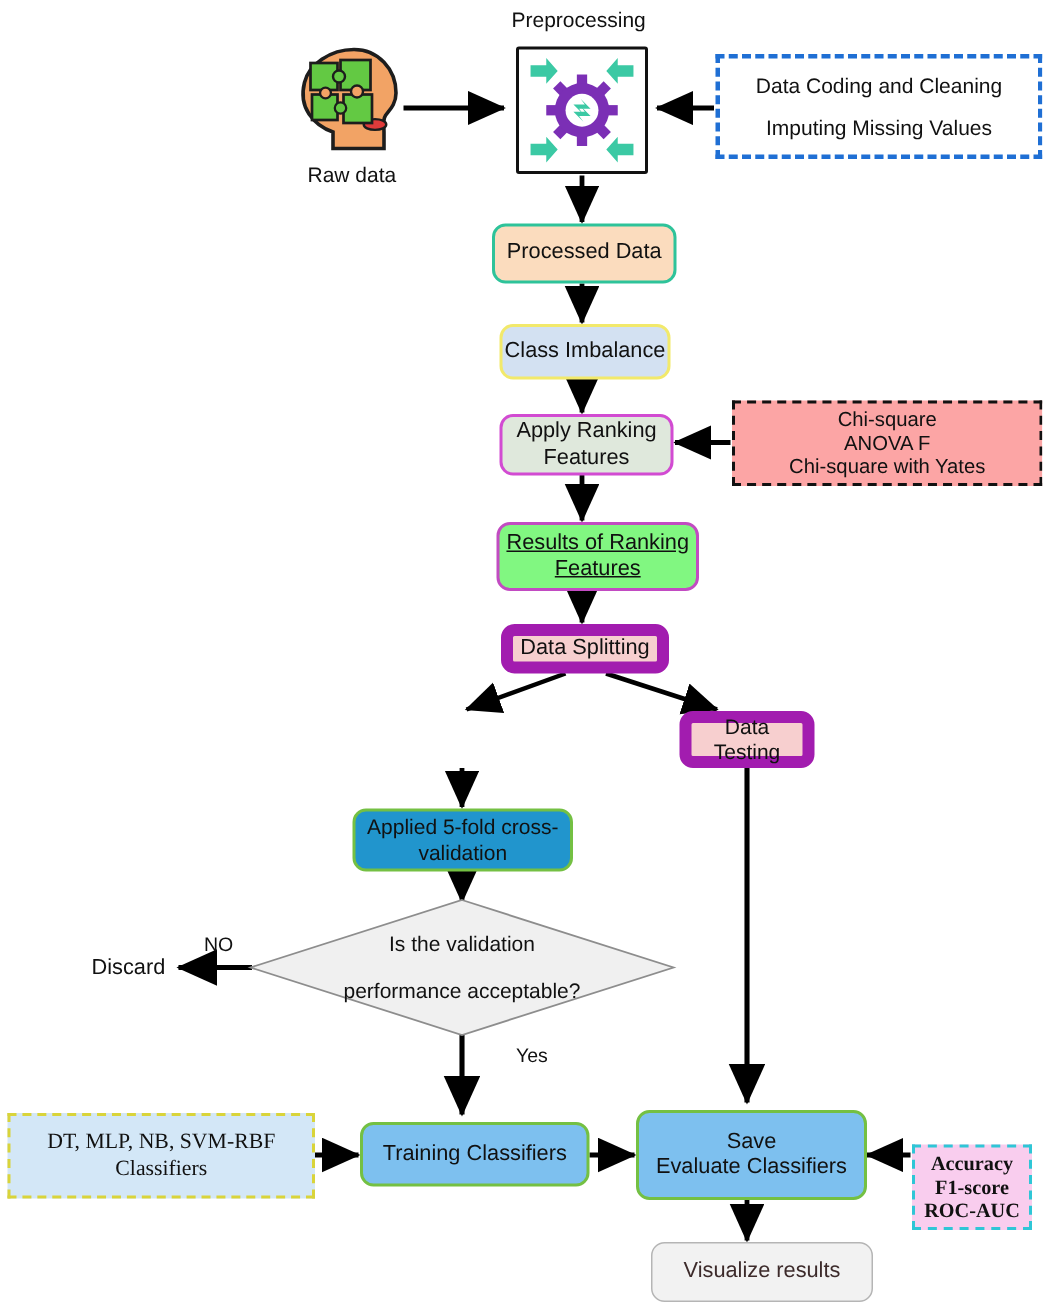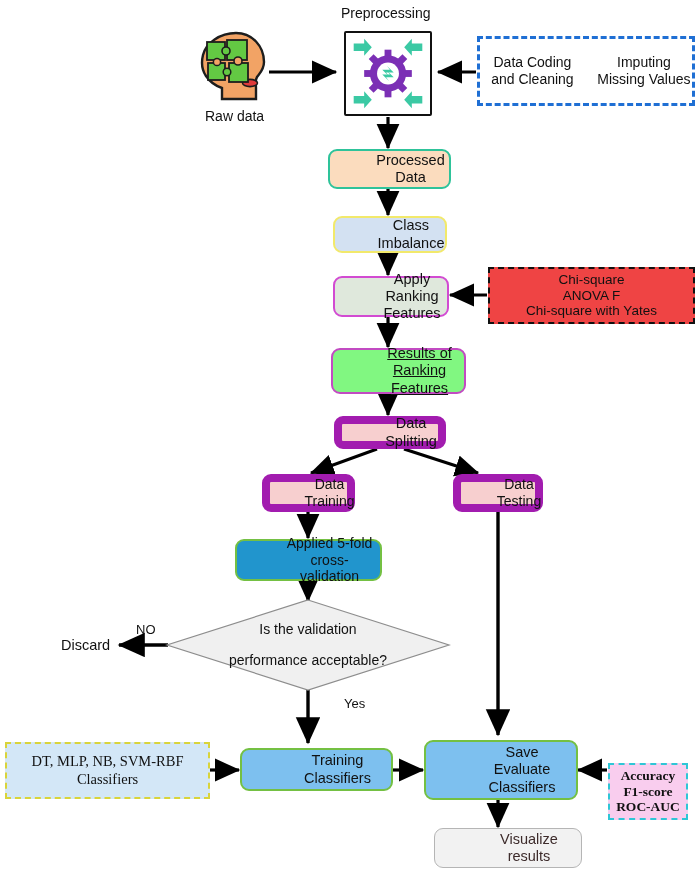--- a/index.html
+++ b/index.html
@@ -30,21 +30,20 @@
     align-items: center;
     justify-content: center;
     text-align: center;
     color: #111111;
     line-height: 1.18;
     white-space: pre-line;
     z-index: 3;
   }
   .rounded {
     border-radius: 9px;
-    padding-left: 42px;
   }
   .label-text {
     position: absolute;
     color: #111111;
     font-family: "Liberation Sans", sans-serif;
     white-space: nowrap;
     z-index: 4;
   }
 
   
@@ -86,21 +85,21 @@
   .n-visual {
     background: #f2f2f2;
     border: 1.5px solid #b5b5b5;
     color: #3d2b2b;
   }
   .n-dashblue {
     background: #ffffff;
     border: 3px dashed #1f6fd4;
   }
   .n-dashpurple {
-    background: #ef4444;
+    background: #fca5a5;
     border: 2.5px dashed #111111;
   }
   .n-dashyellow {
     background: #d3e7f7;
     border: 2.5px dashed #d9d43a;
     font-family: "Liberation Serif", serif;
   }
   .n-metrics {
     background: #f9cdee;
     border: 2.5px dashed #2fc6d6;
@@ -218,42 +217,41 @@
 
       <g fill="#3bc9a4">
         <path d="M8,11 L19,11 L19,6 L27,15 L19,24 L19,19 L8,19 Z"></path>
         <path d="M80,11 L69,11 L69,6 L61,15 L69,24 L69,19 L80,19 Z" transform="translate(0,0)"></path>
         <path d="M8,74 L19,74 L19,79 L27,70 L19,61 L19,66 L8,66 Z"></path>
         <path d="M80,74 L69,74 L69,79 L61,70 L69,61 L69,66 L80,66 Z"></path>
       </g>
     </svg>
   </div>
 
-  <div class="node n-dashblue" style="left:477px; top:36px; width:218px; height:70px; flex-direction:row; gap:11px; font-size:14px;">
+  <div class="node n-dashblue" style="left:477px; top:36px; width:218px; height:70px; flex-direction:column; gap:11px; font-size:14px;">
     <span>Data Coding and Cleaning</span>
     <span>Imputing Missing Values</span>
   </div>
 
   <div class="node rounded n-processed" style="left:328px; top:149px; width:123px; height:40px; font-size:14.5px;">Processed Data</div>
 
   <div class="node rounded n-classimb" style="left:333px; top:216px; width:114px; height:37px; font-size:14.5px;">Class Imbalance</div>
 
   <div class="node rounded n-applyrank" style="left:333px; top:276px; width:116px; height:41px; font-size:14.5px;">Apply Ranking
 Features</div>
 
   <div class="node n-dashpurple" style="left:488px; top:267px; width:207px; height:57px; font-size:13.5px;">Chi-square
 ANOVA F
 Chi-square with Yates</div>
 
   <div class="node rounded n-resultsrank" style="left:331px; top:348px; width:135px; height:46px; font-size:14.5px;">Results of Ranking
 Features</div>
 
   <div class="node rounded n-pink" style="left:334px; top:416px; width:112px; height:33px; font-size:14.5px;">Data Splitting</div>
 
-  <div class="node rounded n-pink" style="left:262px; top:474px; width:93px; height:38px; font-size:14px;">Data Training</div>
 
   <div class="node rounded n-pink" style="left:453px; top:474px; width:90px; height:38px; font-size:14px;">Data Testing</div>
 
   <div class="node rounded n-cv" style="left:235px; top:539px; width:147px; height:42px; font-size:14px;">Applied 5-fold cross-
 validation</div>
 
   <div class="node n-diamond" style="left:205px; top:616px; width:206px; height:58px; flex-direction:column; gap:14px; font-size:14px;">
     <span>Is the validation</span>
     <span>performance acceptable?</span>
   </div>

